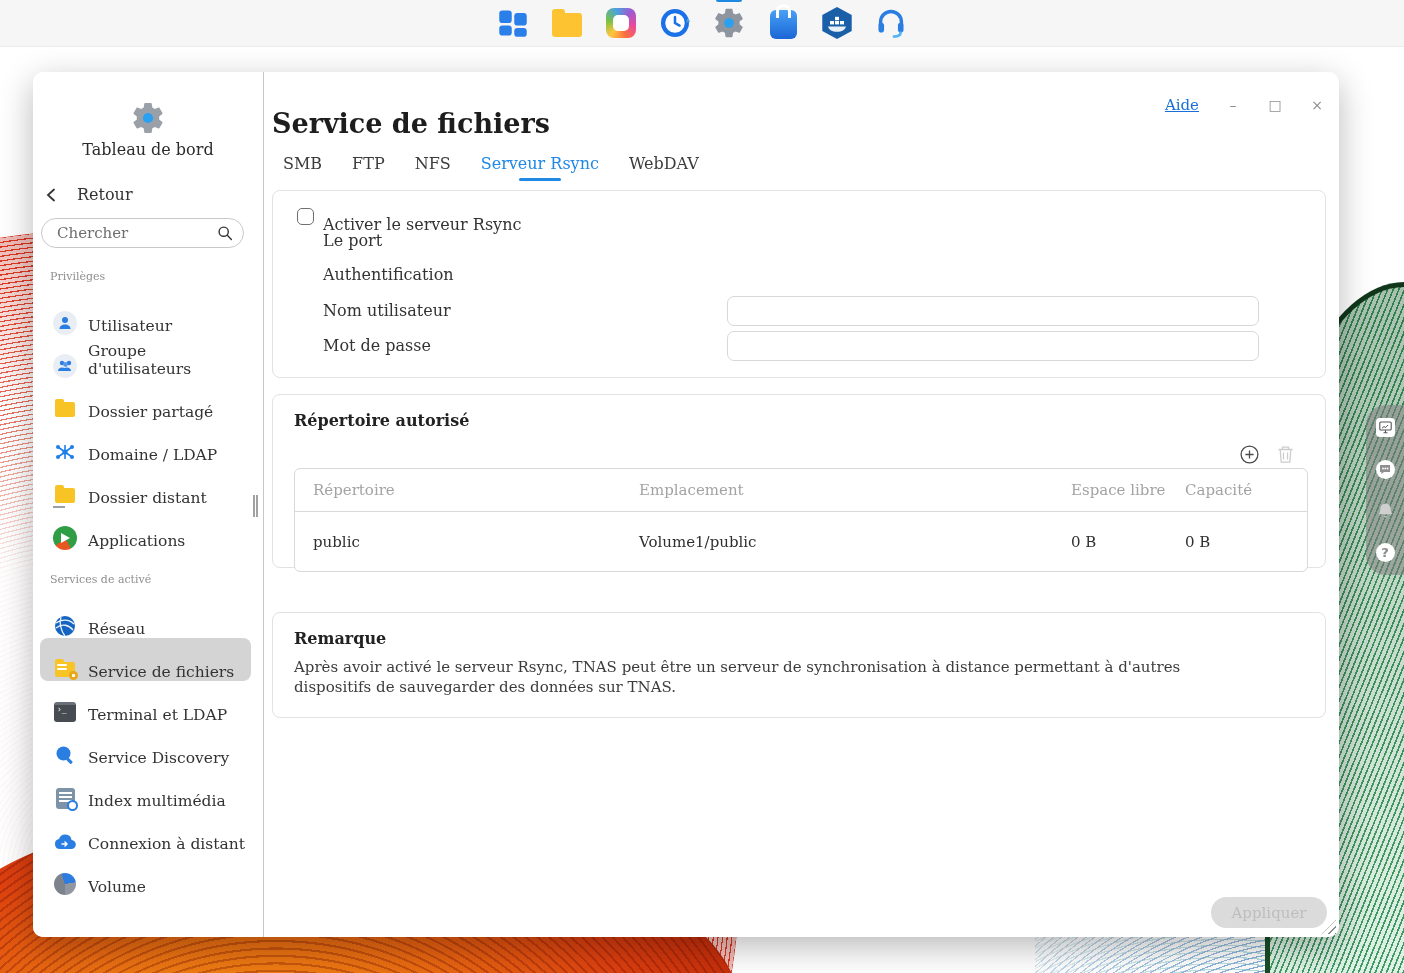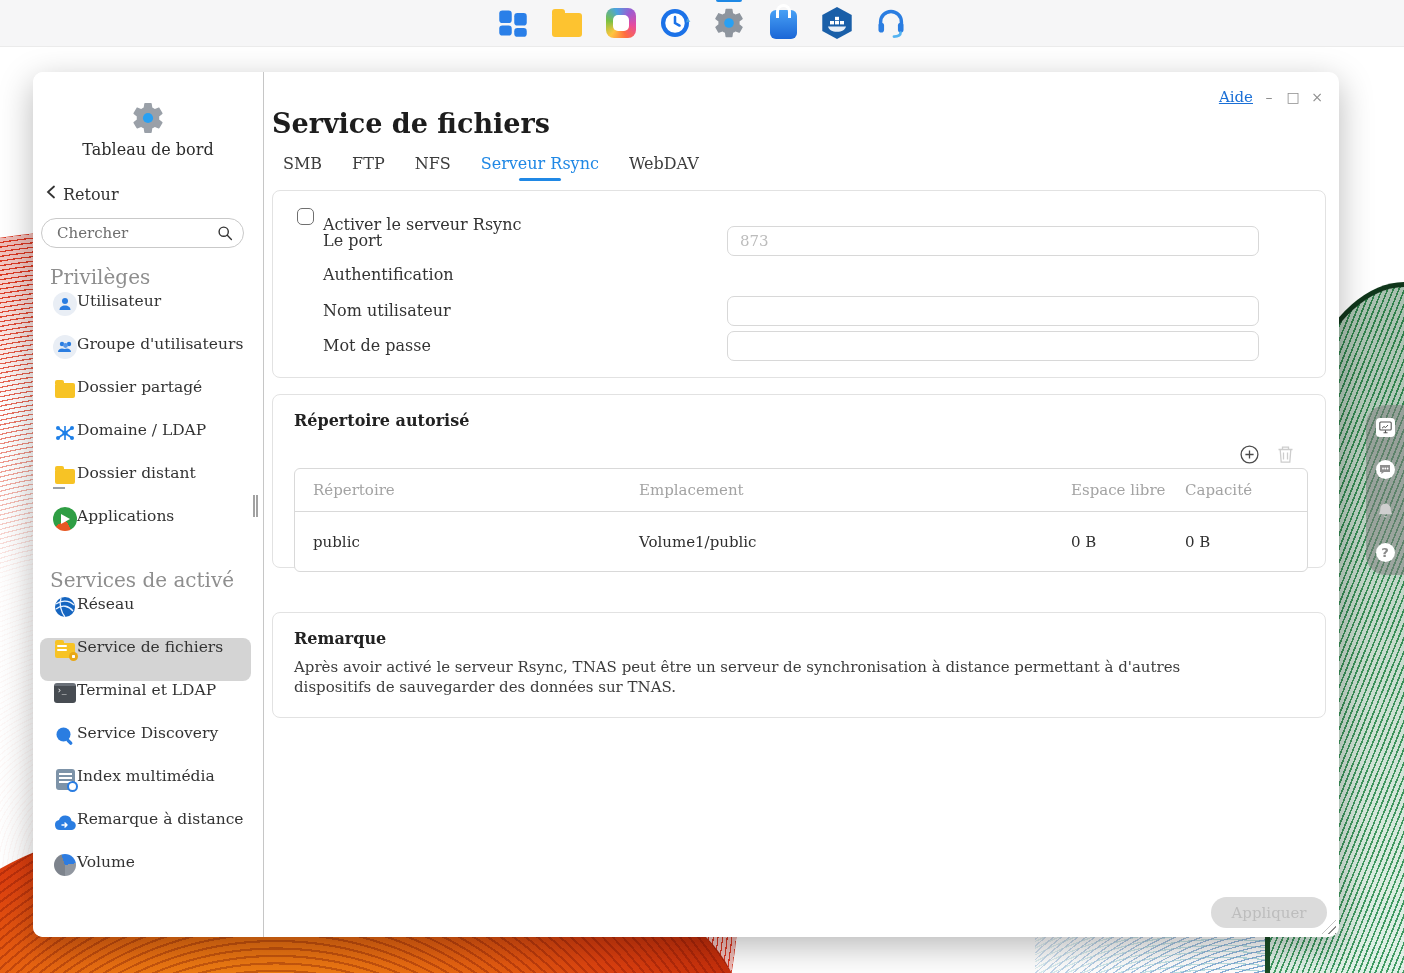--- a/index.html
+++ b/index.html
@@ -42,42 +42,42 @@
     background:conic-gradient(from 40deg,#9c5bd1,#e64aa0,#ff6d3f,#ffc53d,#7ac143,#4aa3df,#9c5bd1);}
   .icon-photos::after{content:"";position:absolute;inset:7px;background:#fff;border-radius:5px;}
   .icon-bag{width:27px;height:29px;margin-top:3px;border-radius:6px;background:linear-gradient(180deg,#47a0f5,#1b66d6);position:relative;}
   .icon-bag::before{content:"";position:absolute;top:-6px;left:6px;width:15px;height:14px;border:3px solid #fff;border-bottom:none;border-radius:10px 10px 0 0;box-sizing:border-box;}
   .icon-docker{width:32px;height:32px;clip-path:polygon(50% 0,96% 25%,96% 75%,50% 100%,4% 75%,4% 25%);background:#1a5fa8;position:relative;}
   .icon-docker svg{position:absolute;left:0;top:0;}
 
   
   .window{position:absolute;left:33px;top:72px;width:1306px;height:865px;background:#fff;
     border-radius:10px;box-shadow:0 10px 34px rgba(0,0,0,.28);z-index:3;}
-  .win-controls{position:absolute;top:16px;right:14px;display:flex;align-items:center;gap:8px;z-index:4;}
+  .win-controls{position:absolute;top:24px;right:14px;display:flex;align-items:center;gap:26px;z-index:4;}
   .help-link{color:#1a6fd6;text-decoration:underline;font-size:15px;cursor:pointer;}
   .wc{color:#8f8f8f;font-family:"DejaVu Sans",sans-serif;font-size:14px;width:16px;text-align:center;cursor:pointer;}
   .resize-handle{position:absolute;right:3px;bottom:3px;width:14px;height:14px;cursor:nwse-resize;
     background:repeating-linear-gradient(135deg,#8a8a8a 0 1.3px,transparent 1.3px 4.6px);
     clip-path:polygon(100% 0,100% 100%,0 100%);}
 
   
   .sidebar{position:absolute;left:0;top:0;bottom:0;width:230px;border-right:1px solid #c6c6c6;
     border-radius:10px 0 0 10px;background:#fff;}
   .dash-icon{position:absolute;top:28px;left:50%;transform:translateX(-50%);width:36px;height:36px;}
   .dash-title{position:absolute;top:68px;width:100%;text-align:center;font-size:16px;color:#2b2b2b;}
-  .back-row{position:absolute;top:113px;left:12px;display:flex;gap:6px;font-size:16px;color:#333;cursor:pointer;}
+  .back-row{position:absolute;top:113px;left:12px;display:flex;align-items:center;gap:20px;font-size:16px;color:#333;cursor:pointer;}
   .search-pill{position:absolute;top:146px;left:8px;width:203px;height:30px;border:1px solid #c9c9c9;
     border-radius:16px;display:flex;align-items:center;box-sizing:border-box;padding:0 10px 0 13px;background:#fff;}
   .search-pill input{border:none;outline:none;flex:1;font-family:"DejaVu Serif",serif;font-size:15px;color:#444;background:transparent;min-width:0;}
   .search-pill input::placeholder{color:#6d6d6d;}
   .nav{position:absolute;top:190px;left:0;right:0;}
-  .nav-sec{height:30px;line-height:30px;padding-left:17px;color:#8e8e8e;font-size:20px;}
+  .nav-sec{height:30px;line-height:30px;padding-left:17px;color:#8e8e8e;font-size:11px;}
   .nav-sec + .nav-item{margin-top:0;}
   .nav-sec.later{margin-top:15px;}
-  .nav-item{height:43px;margin:0 12px 0 7px;display:flex;align-items:flex-start;
+  .nav-item{height:43px;margin:0 12px 0 7px;display:flex;align-items:flex-end;gap:11px;
     padding-left:13px;border-radius:8px;cursor:pointer;}
   .nav-item.selected{background:#d4d4d4;}
   .nav-item .nlabel{font-size:15.5px;color:#333;}
   .nico{width:24px;height:24px;flex:0 0 24px;display:flex;align-items:center;justify-content:center;position:relative;}
   .nico.circlebg{background:#e9eef5;border-radius:50%;}
   .mini-folder{width:20px;height:15px;background:#f7c325;border-radius:2px;position:relative;}
   .mini-folder::before{content:"";position:absolute;top:-3px;left:0;width:9px;height:4px;background:#f7c325;border-radius:2px 2px 0 0;}
   .mini-folder.svc::after{content:"";position:absolute;top:2px;left:2px;width:10px;height:2px;background:#fff;border-radius:1px;box-shadow:0 4px 0 #fff;}
   .mini-folder .gear-badge{position:absolute;right:-3px;bottom:-3px;width:9px;height:9px;border-radius:50%;
     background:radial-gradient(circle,#fff 28%,#e8a817 32%);border:1.5px dotted #e8a817;box-sizing:border-box;}
@@ -342,21 +342,21 @@
         <span class="nlabel">Index multimédia</span>
       </div>
 
       <div class="nav-item">
         <span class="nico">
           <svg width="23" height="17" viewBox="0 0 23 17">
             <path d="M6 16a5 5 0 0 1-1-9.9A6.5 6.5 0 0 1 17.6 7 4.5 4.5 0 0 1 17 16z" fill="#2a7de1"></path>
             <path d="M8 11h5m0 0-2-2m2 2-2 2" stroke="#fff" stroke-width="1.5" fill="none" stroke-linecap="round"></path>
           </svg>
         </span>
-        <span class="nlabel">Remarque à distance</span>
+        <span class="nlabel">Connexion à distant</span>
       </div>
 
 
       <div class="nav-item">
         <span class="nico">
             <span class="icon-volume"></span>
           </span>
         <span class="nlabel">Volume</span>
       </div>
     </div>
@@ -372,21 +372,20 @@
     <div class="tab">NFS</div>
     <div class="tab active">Serveur Rsync</div>
     <div class="tab">WebDAV</div>
   </div>
 
   <div class="card card1">
     <input type="checkbox" class="chk" style="">
     <span class="flabel" style="top:24px;">Activer le serveur Rsync</span>
 
     <span class="flabel" style="top:40px;">Le port</span>
-    <input class="finput" style="top: 35px;" type="text" placeholder="873">
 
     <span class="flabel" style="top:74px;">Authentification</span>
 
     <span class="flabel" style="top:110px;">Nom utilisateur</span>
     <input class="finput" style="top: 105px;" type="text">
 
     <span class="flabel" style="top:145px;">Mot de passe</span>
     <input class="finput" style="top: 140px;" type="password">
 
   </div>

